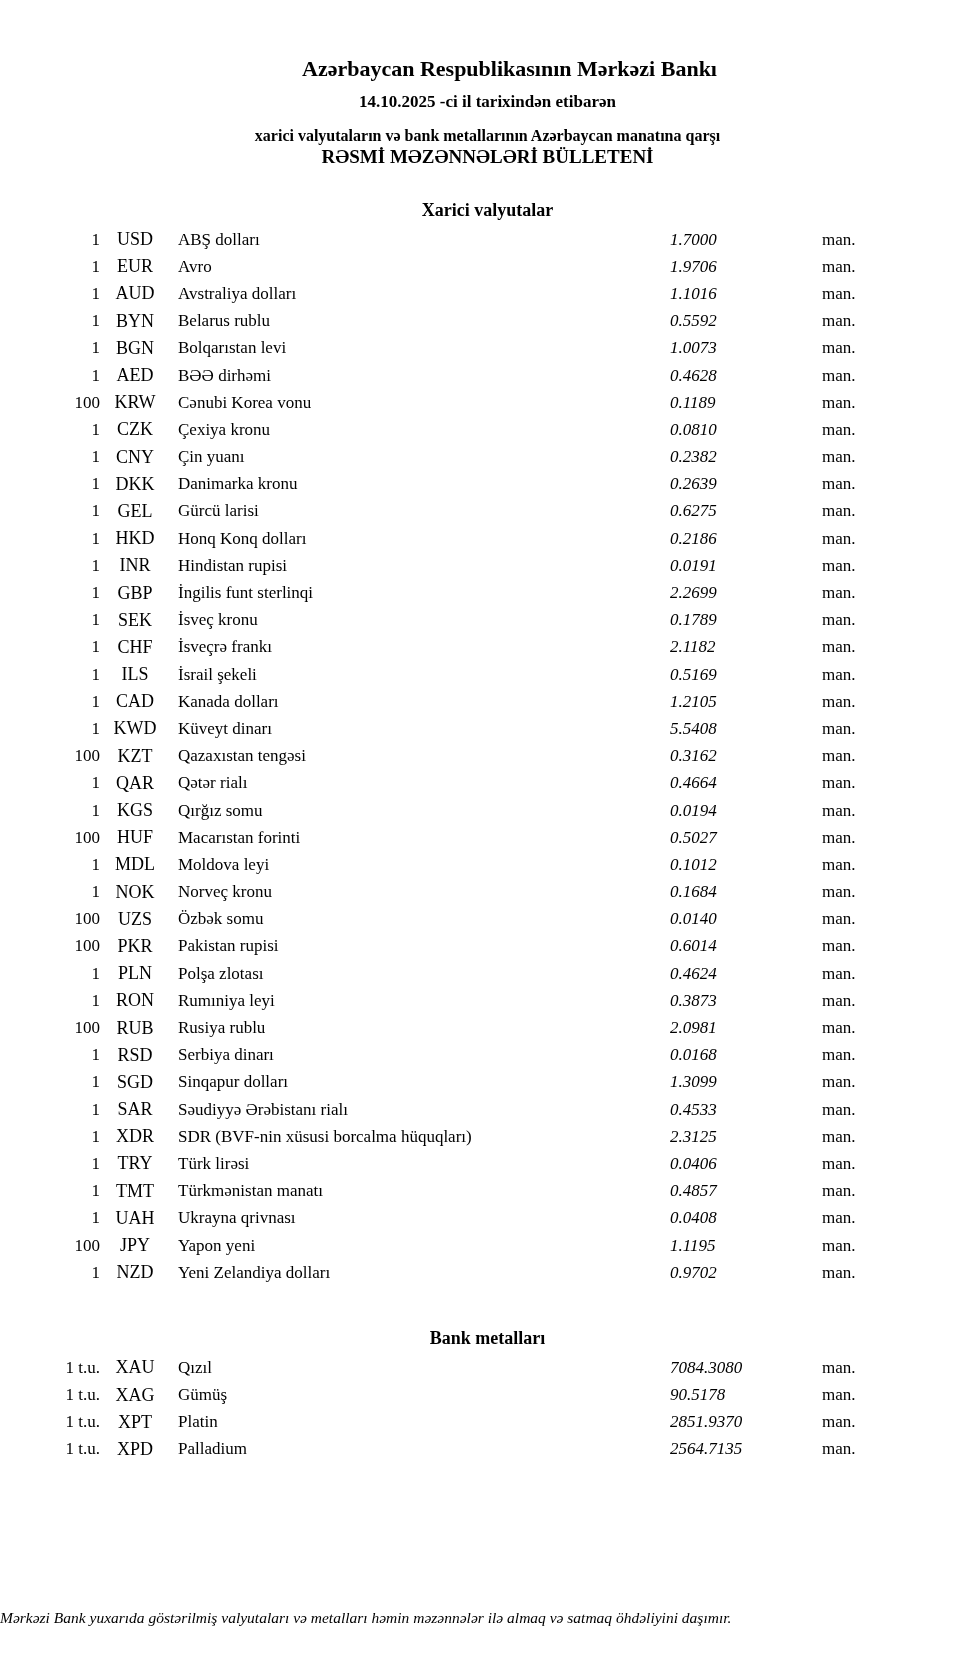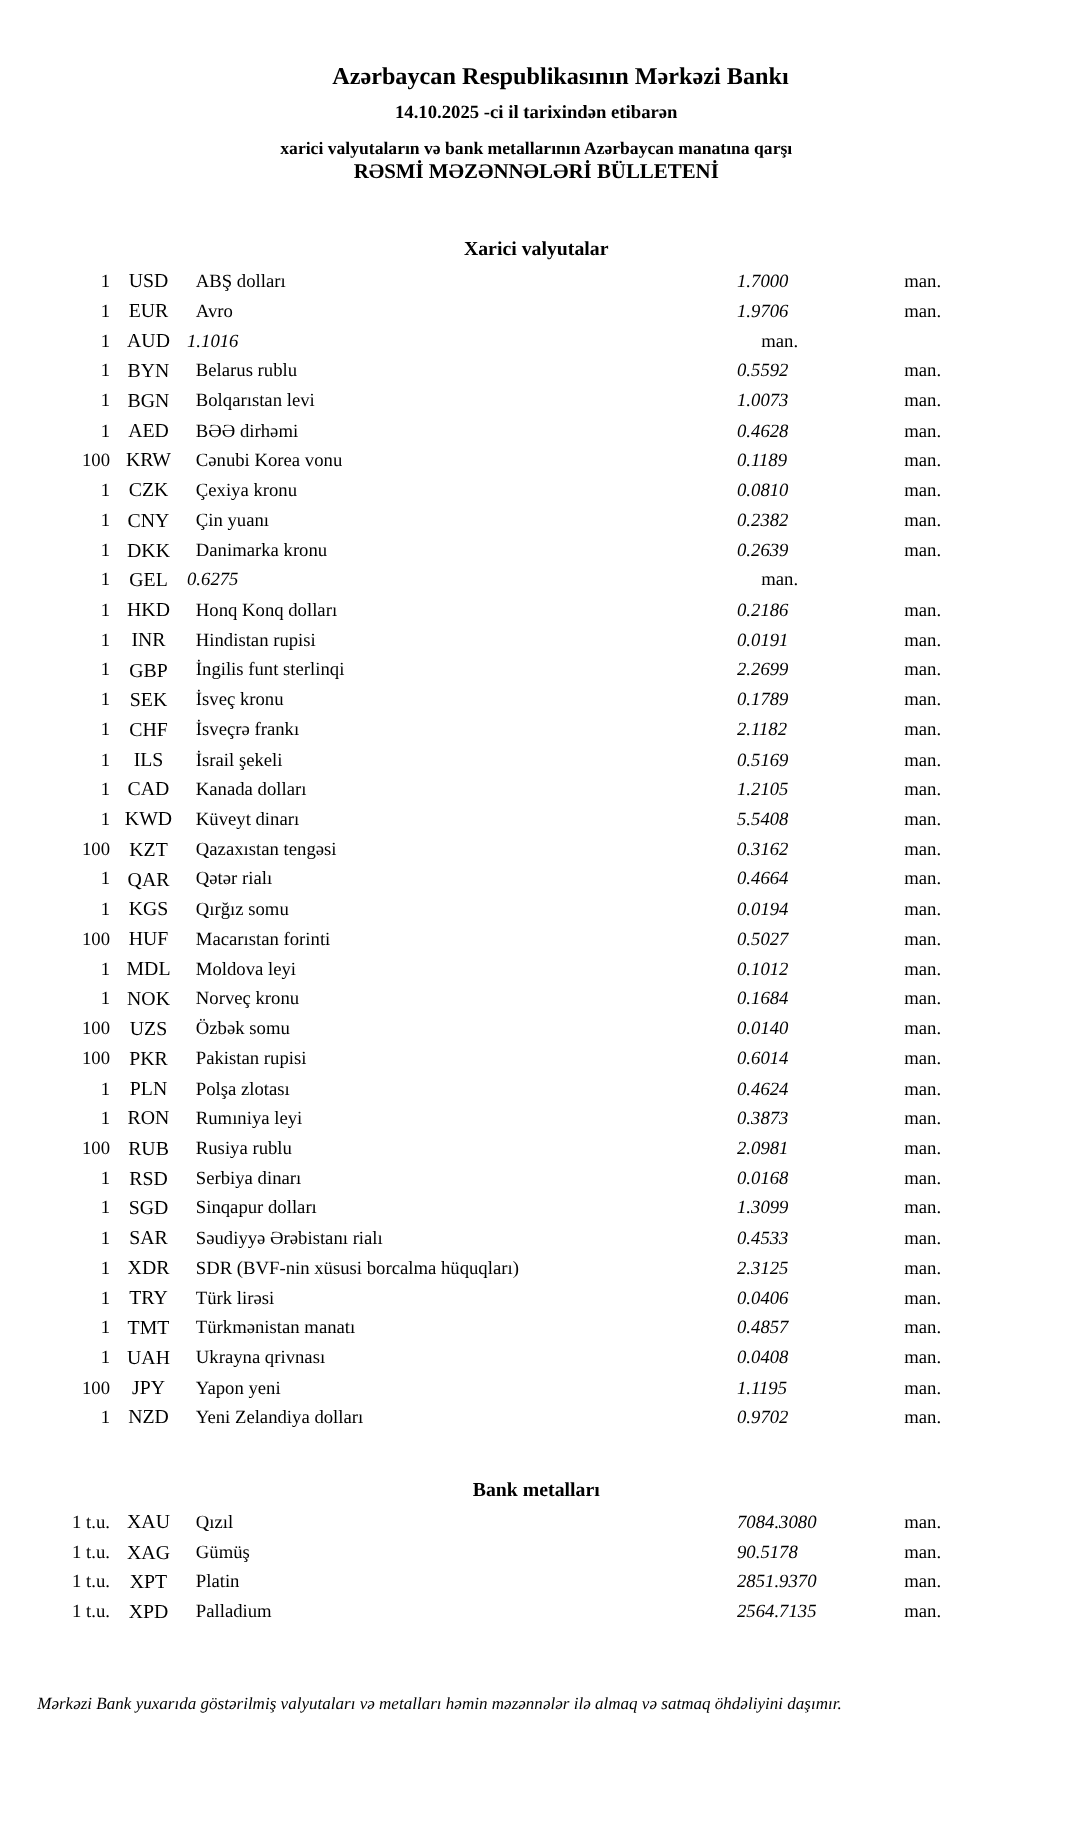--- a/index.html
+++ b/index.html
@@ -43,21 +43,21 @@
     font-weight: bold;
     font-size: 19px;
     line-height: 22px;
   }
   .section-title {
     text-align: center;
     font-weight: bold;
     font-size: 18px;
     line-height: 20px;
   }
-  .section-title.currencies { margin-top: 48px; }
+  .section-title.currencies { margin-top: 32px; }
   .section-title.metals { margin-top: 42px; }
   .rate-table {
     margin-left: 38px;
     width: 824px;
     margin-top: 6px;
   }
   .row {
     display: grid;
     grid-template-columns: 62px 70px 1fr 130px 62px;
     align-items: center;
@@ -82,23 +82,22 @@
     font-weight: normal;
     font-style: italic;
   }
   .cell-unit {
     text-align: left;
     padding-left: 22px;
   }
   .footer-note {
     position: absolute;
     left: 0;
-    top: 1540px;
+    top: 1608px;
     width: 799px;
-    text-align: center;
     font-style: italic;
     font-size: 15.5px;
     line-height: 19px;
   }
 </style>
 </head>
 <body>
 
 <div class="page">
 
@@ -121,20 +120,21 @@
     <span class="cell-qty">1</span>
     <span class="cell-code">EUR</span>
     <span class="cell-name">Avro</span>
     <span class="cell-rate">1.9706</span>
     <span class="cell-unit">man.</span>
   </div>
 
   <div class="row">
     <span class="cell-qty">1</span>
     <span class="cell-code">AUD</span>
+    <span class="cell-name">Avstraliya dolları</span>
     <span class="cell-rate">1.1016</span>
     <span class="cell-unit">man.</span>
   </div>
 
   <div class="row">
     <span class="cell-qty">1</span>
     <span class="cell-code">BYN</span>
     <span class="cell-name">Belarus rublu</span>
     <span class="cell-rate">0.5592</span>
     <span class="cell-unit">man.</span>
@@ -184,20 +184,21 @@
     <span class="cell-qty">1</span>
     <span class="cell-code">DKK</span>
     <span class="cell-name">Danimarka kronu</span>
     <span class="cell-rate">0.2639</span>
     <span class="cell-unit">man.</span>
   </div>
 
   <div class="row">
     <span class="cell-qty">1</span>
     <span class="cell-code">GEL</span>
+    <span class="cell-name">Gürcü larisi</span>
     <span class="cell-rate">0.6275</span>
     <span class="cell-unit">man.</span>
   </div>
 
   <div class="row">
     <span class="cell-qty">1</span>
     <span class="cell-code">HKD</span>
     <span class="cell-name">Honq Konq dolları</span>
     <span class="cell-rate">0.2186</span>
     <span class="cell-unit">man.</span>

